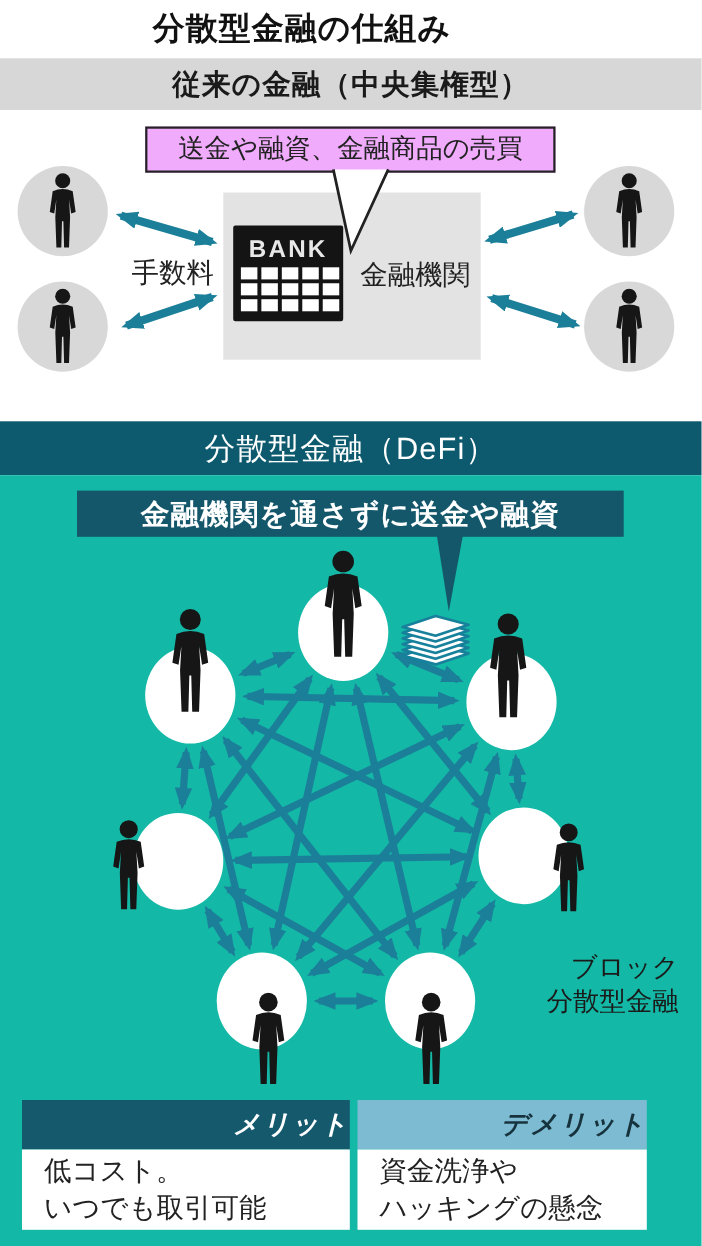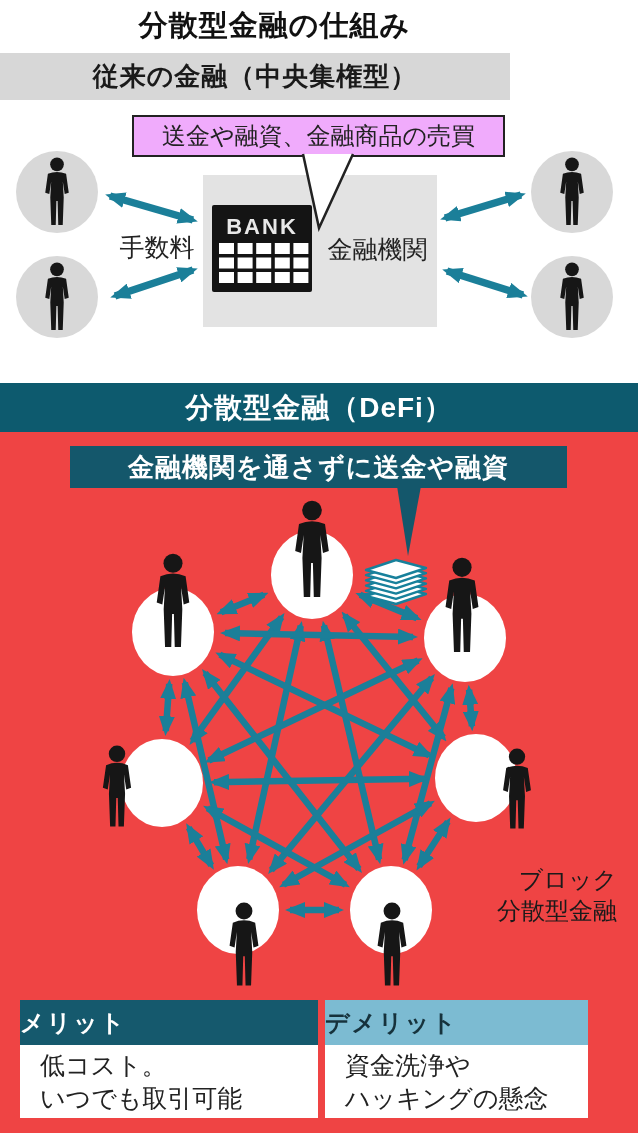--- a/index.html
+++ b/index.html
@@ -8,61 +8,61 @@
     background:#fff;overflow:hidden;
     font-family:"Liberation Sans","DejaVu Sans",sans-serif;
     color:#1a1a1a;
   }
   .abs{position:absolute;}
   .page-title{
     top:6px;left:0;width:549px;text-align:center;
     font-size:29px;font-weight:bold;letter-spacing:1px;color:#111;
   }
   .trad-banner{
-    top:53px;left:0;width:510px;height:47px;background:#d7d7d7;
+    top:53px;left:0;width:638px;height:47px;background:#d7d7d7;
     text-align:center;line-height:47px;font-size:26px;font-weight:600;color:#1a1a1a;
     letter-spacing:1px;
   }
   .trad-svg{top:100px;left:0;z-index:1;}
   .trad-callout{
     top:115px;left:132px;width:373px;height:42px;box-sizing:border-box;
     background:#f0abfc;border:2.5px solid #222;z-index:5;
     text-align:center;line-height:37px;font-size:24px;font-weight:400;color:#222;
   }
   .tail-svg{top:150px;left:300px;z-index:6;}
   .fee-label{
     top:231px;left:107px;width:100px;text-align:center;
     font-size:25px;color:#222;z-index:4;
   }
   .institution-label{
     top:233px;left:320px;width:115px;text-align:center;
     font-size:25px;color:#222;z-index:4;
   }
   .defi-banner{
     top:383px;left:0;width:638px;height:49px;background:#0d5a6e;
-    text-align:center;line-height:49px;font-size:28px;font-weight:bold;color:#fff;
+    text-align:center;line-height:49px;font-size:28px;font-weight:normal;color:#fff;
     letter-spacing:1px;
   }
   .defi-section{
-    top:432px;left:0;width:638px;height:701px;background:#ef4444;
+    top:432px;left:0;width:638px;height:701px;background:#14b8a6;
   }
   .defi-callout{
     top:14px;left:70px;width:497px;height:42px;background:#14576b;z-index:5;
     text-align:center;line-height:42px;font-size:26px;font-weight:bold;color:#fff;
     letter-spacing:1px;
   }
   .network-svg{top:0;left:0;z-index:1;}
   .blockchain-label{
     top:400px;left:437px;width:180px;text-align:right;z-index:4;
     font-size:24px;line-height:31px;color:#1a1a1a;margin-top:32px;
   }
   .ad-box{top:568px;z-index:5;}
   .ad-box .hd{
-    height:45px;text-align:left;line-height:45px;
-    font-size:24px;font-weight:bold;letter-spacing:2px;
+    height:45px;text-align:right;line-height:45px;
+    font-size:24px;font-weight:bold;letter-spacing:2px;font-style:italic;
   }
   .ad-box .bd{
     height:73px;background:#fff;box-sizing:border-box;
     padding:4px 0 0 20px;font-size:25px;line-height:33px;color:#222;
   }
   .merit-box{left:20px;width:298px;}
   .merit-box .hd{background:#15596d;color:#fff;}
   .demerit-box{left:325px;width:263px;}
   .demerit-box .hd{background:#7cbbd2;color:#16323c;}
 </style>

